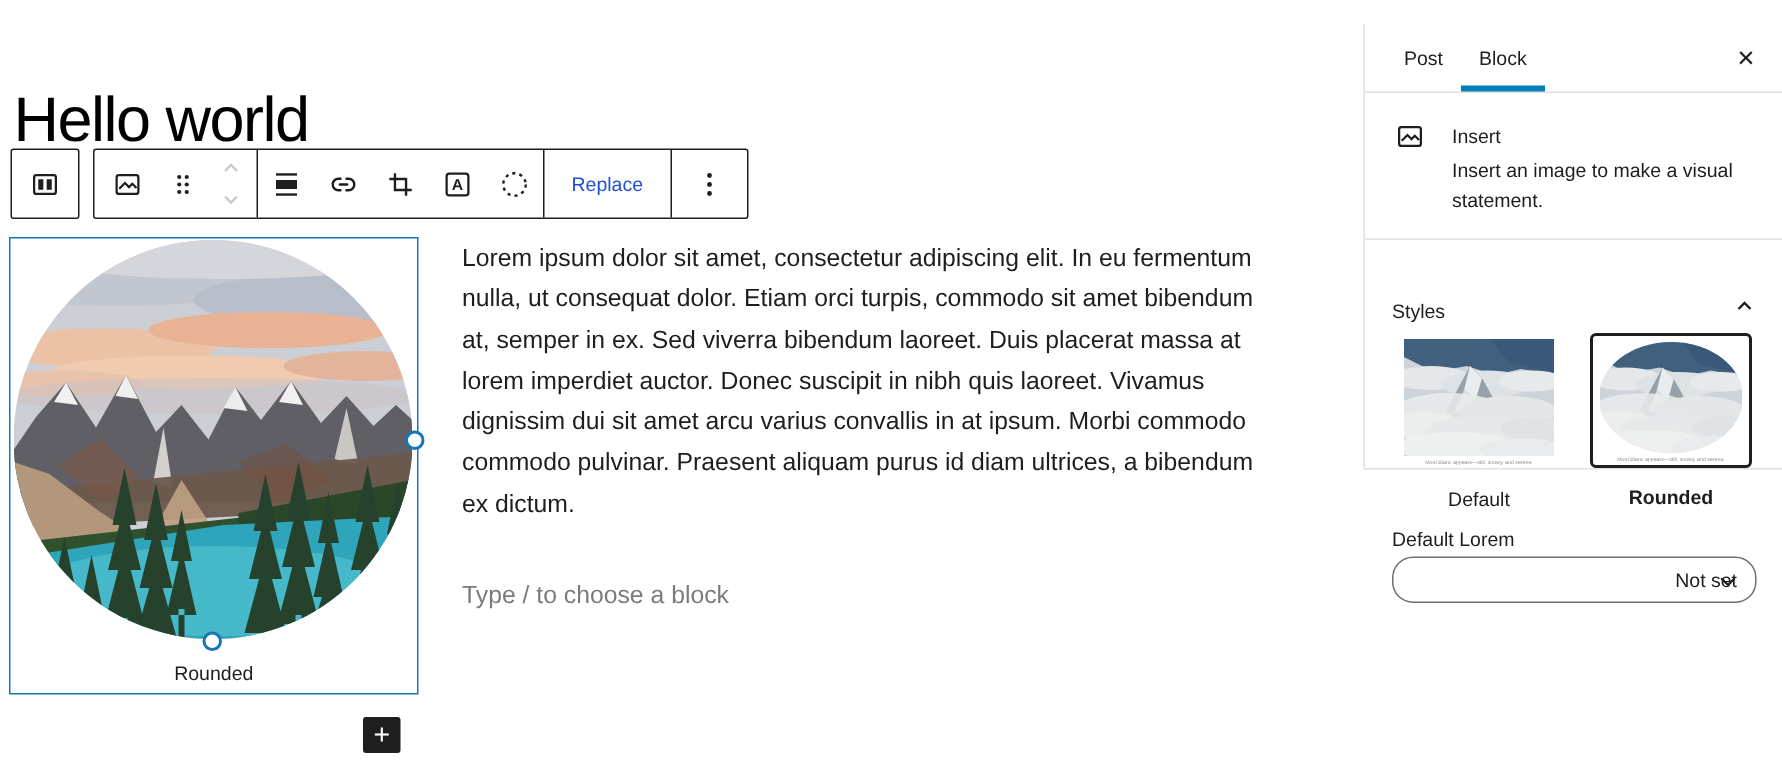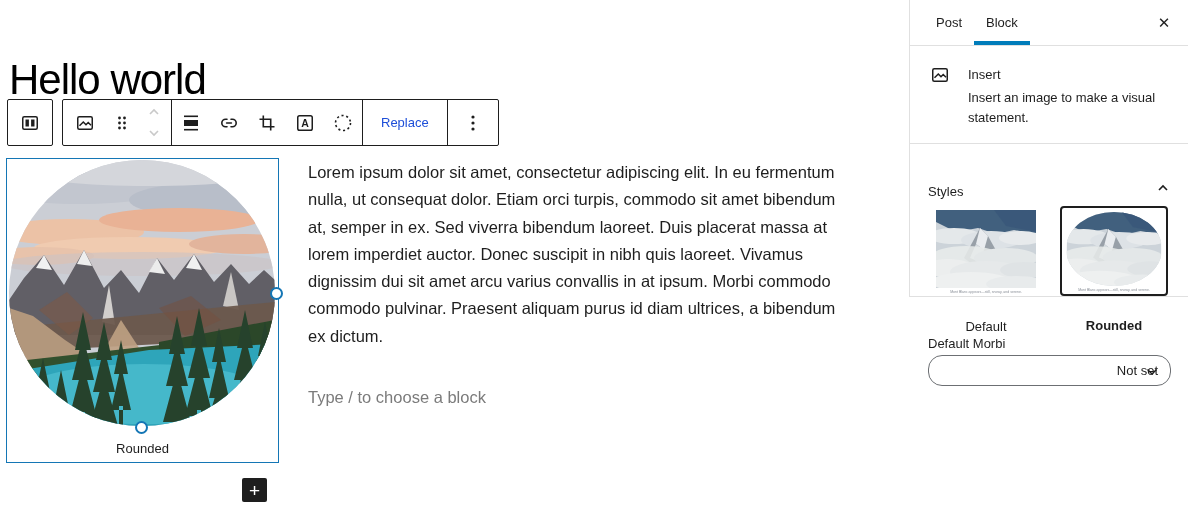--- a/index.html
+++ b/index.html
@@ -73,21 +73,21 @@
   }
   .appender {
     position: absolute; left: 242px; top: 478px; width: 25px; height: 24px;
     background: #1e1e1e; border: none; border-radius: 2px; color: #fff;
     font-size: 19px; line-height: 1; display: flex; align-items: center;
     justify-content: center; cursor: pointer; font-family: "Liberation Sans", sans-serif;
   }
 
   
   .sidebar {
-    position: absolute; left: 909px; top: 0; width: 279px; height: 297px;
+    position: absolute; left: 909px; top: 16px; width: 279px; height: 297px;
     background: #fff; border-left: 1px solid #e0e0e0; border-bottom: 1px solid #e0e0e0;
   }
   .sb-tabs {
     position: relative; height: 46px; border-bottom: 1px solid #e0e0e0;
     display: flex; align-items: stretch; padding-left: 14px;
   }
   .sb-tab {
     position: relative; display: flex; align-items: center; padding: 0 12px;
     font-size: 13px; color: #1e1e1e; cursor: pointer; background: none; border: none;
     font-family: "Liberation Sans", sans-serif;
@@ -117,21 +117,21 @@
   .collapse-btn { background: none; border: none; cursor: pointer; padding: 2px; display: flex; }
 
   .style-previews { position: absolute; top: 206px; left: 22px; display: flex; gap: 20px; align-items: flex-start; }
   .style-option { cursor: pointer; }
   .preview-frame { border: 2px solid transparent; border-radius: 4px; padding: 2px 2px 1px; text-align: center; }
   .style-option.selected .preview-frame { border-color: #1e1e1e; padding: 4px 4px 2px; }
   .preview-img-rect { width: 100px; height: 78px; overflow: hidden; margin: 0 auto; }
   .preview-img-ellipse { width: 96px; height: 74px; overflow: hidden; border-radius: 50%; margin: 0 auto; }
   .preview-img-rect svg, .preview-img-ellipse svg { display: block; width: 100%; height: 100%; }
   .preview-caption { font-size: 3.5px; color: #8a8f98; text-align: center; margin-top: 2px; white-space: nowrap; }
-  .style-label { font-size: 13px; text-align: center; margin-top: 22px; color: #1e1e1e; }
+  .style-label { font-size: 13px; text-align: center; margin-top: 12px; color: #1e1e1e; }
   .style-option.selected .style-label { font-weight: 700; }
 
   .default-style-label { position: absolute; top: 336px; left: 18px; font-size: 13px; }
   .style-select {
     position: absolute; top: 355px; left: 18px; width: 243px; height: 31px;
     border: 1px solid #6c6f73; border-radius: 14px; background: #fff;
     display: flex; align-items: center; padding: 0 12px; font-size: 13px;
     color: #1e1e1e; cursor: pointer; justify-content: flex-end;
   }
   .style-select .chev { position: absolute; right: 12px; top: 12px; }
@@ -363,21 +363,21 @@
           <svg viewBox="0 0 100 78">
               <use href="#mont-blanc"></use>
             </svg>
         </div>
         <div class="preview-caption">Mont Blanc appears—still, snowy, and serene.</div>
       </div>
       <div class="style-label">Rounded</div>
     </div>
   </div>
 
-  <div class="default-style-label">Default Morbi</div>
+  <div class="default-style-label">Default Lorem</div>
 
   <div class="style-select">
     <span>Not set</span>
     <svg class="chev icon-svg" width="12" height="8" viewBox="0 0 12 8">
       <path d="M1.5 1.5 L6 6 L10.5 1.5" fill="none" stroke="#1e1e1e" stroke-width="1.5"></path>
     </svg>
   </div>
 </div>
 
 </body></html>

